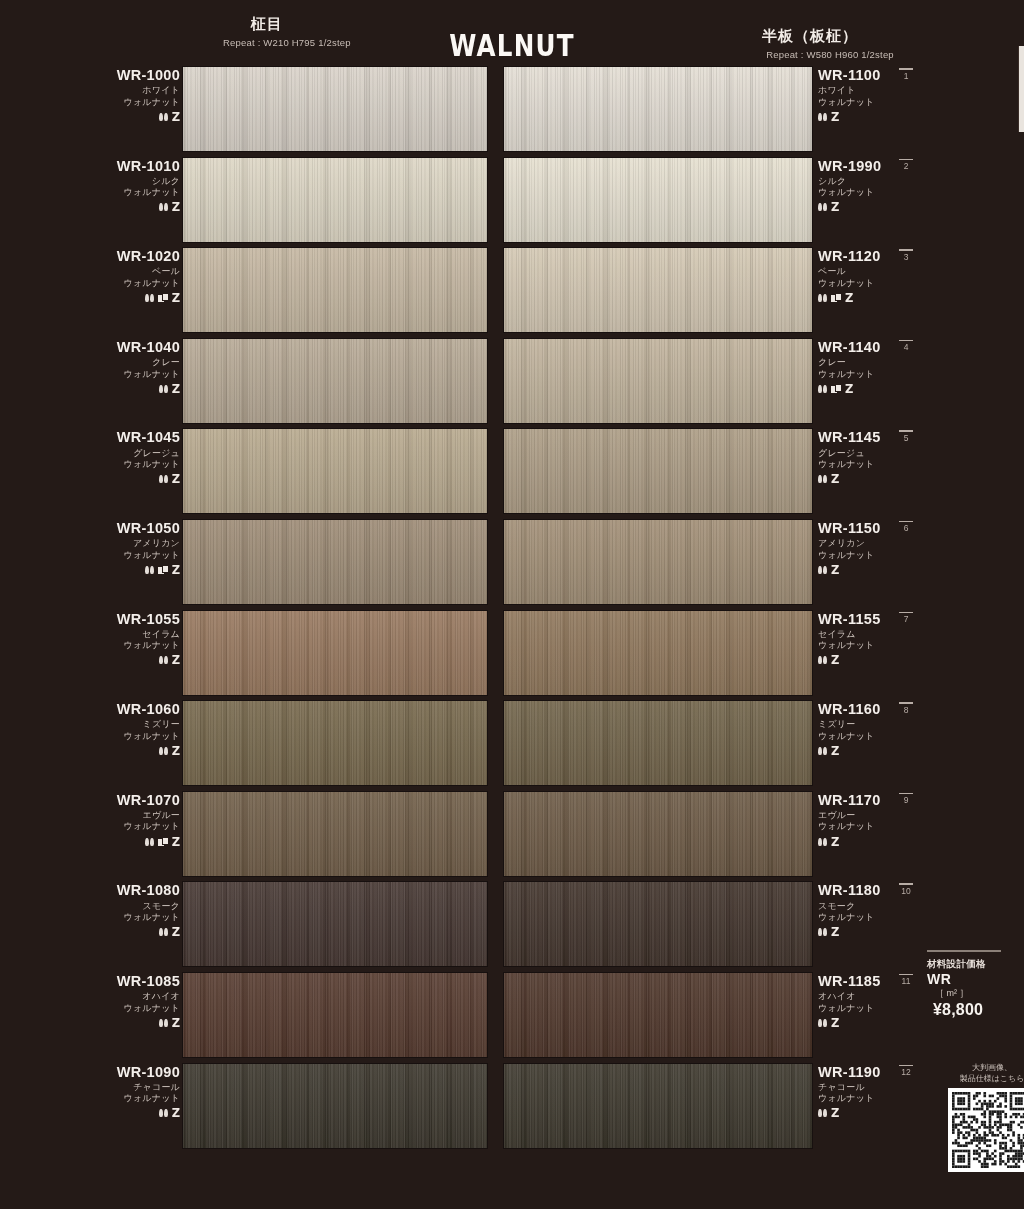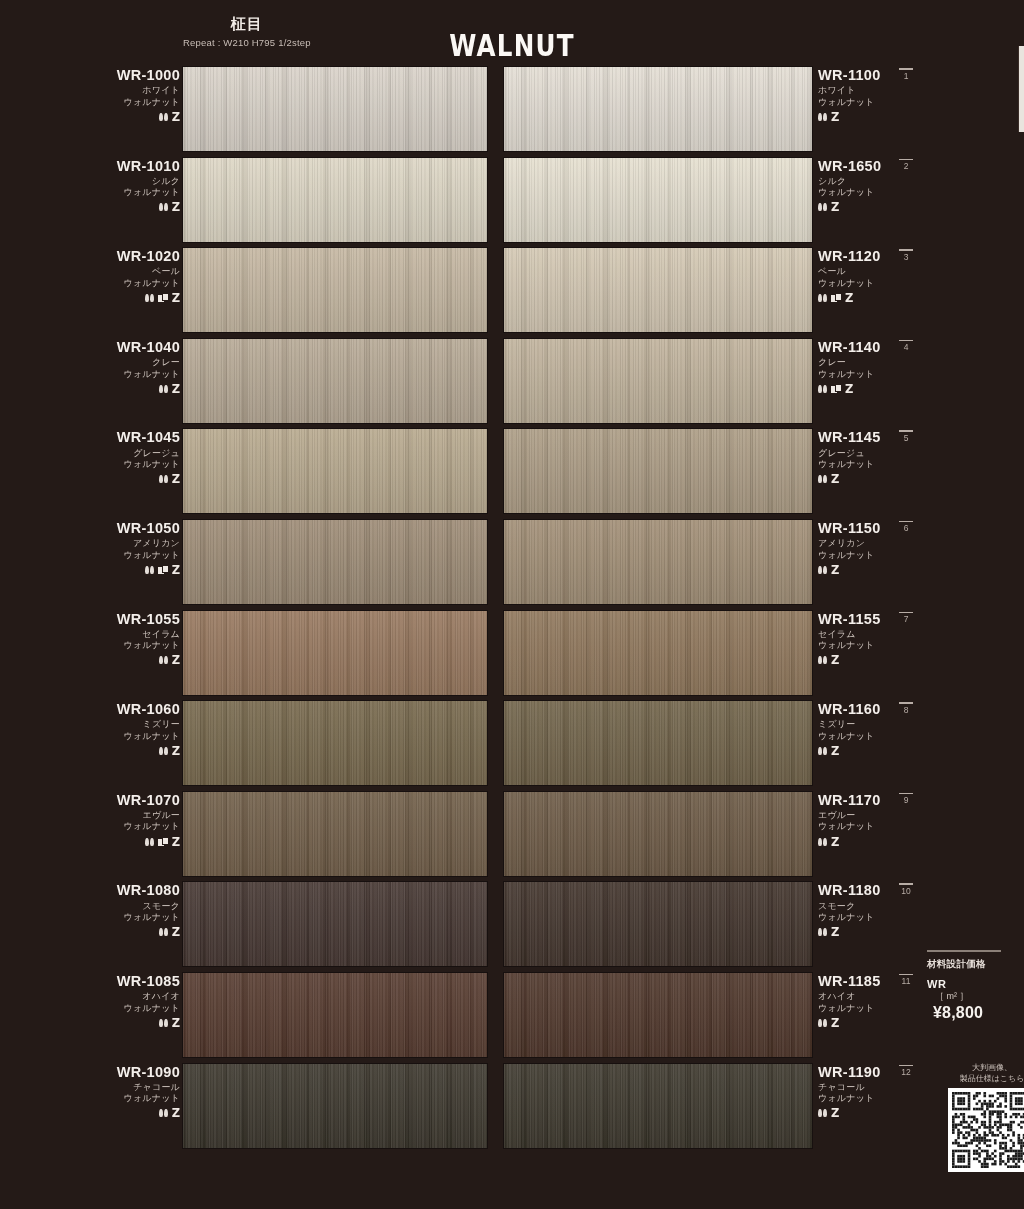--- a/index.html
+++ b/index.html
@@ -20,20 +20,21 @@
   
   #header{position:absolute;left:0;top:0;width:1024px;height:72px;}
   .hdr-block{position:absolute;}
   .hdr-title{
     font-size:15px;font-weight:bold;letter-spacing:1px;color:#f2ece7;
     line-height:1.1;
   }
   .hdr-sub{
     font-size:9.5px;color:#c8bdb6;margin-top:4px;letter-spacing:.2px;
     white-space:nowrap;
+    margin-left:40px;
   }
   #hdr-left{left:183px;top:16px;text-align:center;}
   #hdr-right{left:665px;top:28px;text-align:center;width:290px;}
   #hdr-right .hdr-title{text-align:center;}
   #hdr-right .hdr-sub{text-align:center;}
   #brand-title{
     position:absolute;left:0;top:28px;width:1024px;text-align:center;
     font-family:"DejaVu Sans",sans-serif;
     font-weight:900;font-size:30px;letter-spacing:1.5px;color:#fbf8f5;
     transform:scaleX(.82);
@@ -116,21 +117,21 @@
   .num{
     position:absolute;left:895px;top:4px;width:22px;text-align:center;
   }
   .num .bar{width:14px;height:1.5px;background:#b8ada6;margin:0 auto 2px;}
   .num .n{font-size:8.5px;color:#b8ada6;line-height:1;}
 
   
   #price-box{position:absolute;left:927px;top:950px;width:90px;}
   #price-box .rule{width:74px;height:2px;background:#8b8078;margin-bottom:6px;}
   #price-label{font-size:9.5px;font-weight:bold;color:#e6ded8;letter-spacing:.3px;}
-  #price-code{font-size:11px;font-weight:bold;color:#f6f2ee;margin-top:7px;letter-spacing:.5px;}
+  #price-code{font-size:14px;font-weight:bold;color:#f6f2ee;letter-spacing:.5px;}
   #price-unit{font-size:9px;color:#d5cbc4;margin-left:8px;}
   #price-value{font-size:16px;font-weight:bold;color:#f6f2ee;margin-top:1px;margin-left:6px;letter-spacing:.2px;}
 
   
   #qr-block{position:absolute;left:930px;top:1062px;width:88px;padding-left:18px;}
   #qr-caption{font-size:8px;color:#cfc5be;line-height:1.4;text-align:center;margin-bottom:4px;}
   #qr-code{
     width:84px;height:84px;background:#fff;padding:4px;box-sizing:border-box;
   }
   #qr-code svg{display:block;width:100%;height:100%;}
@@ -139,20 +140,24 @@
 <body>
 
 <div id="page-edge"></div>
 
 <div id="header">
   <div class="hdr-block" id="hdr-left">
     <div class="hdr-title">柾目</div>
     <div class="hdr-sub">Repeat : W210 H795  1/2step</div>
   </div>
   <div id="brand-title">WALNUT</div>
+  <div class="hdr-block" id="hdr-right">
+    <div class="hdr-title">半板（板柾）</div>
+    <div class="hdr-sub">Repeat : W580 H960  1/2step</div>
+  </div>
 </div>
 
 <div id="grid">
     <div class="row">
       <div class="sw sw-left" style="background: rgb(217, 210, 200);">
         <div class="grain"></div>
       </div>
       <div class="lbl lbl-left">
         <div class="code">WR-1000</div>
         <div class="jp"><span>ホワイト</span><br><span>ウォルナット</span></div>
@@ -186,21 +191,21 @@
         <div class="jp"><span>シルク</span><br><span>ウォルナット</span></div>
         <div class="icons">
           <span class="ic ic-drop"></span>
           <span class="ic ic-z">Z</span>
         </div>
       </div>
       <div class="sw sw-right" style="background: rgb(229, 223, 207);">
         <div class="grain"></div>
       </div>
       <div class="lbl lbl-right">
-        <div class="code">WR-1650</div>
+        <div class="code">WR-1990</div>
         <div class="jp"><span>シルク</span><br><span>ウォルナット</span></div>
         <div class="icons">
           <span class="ic ic-drop"></span>
           <span class="ic ic-z">Z</span>
         </div>
       </div>
       <div class="num">
         <div class="bar"></div>
         <div class="n">2</div>
       </div>

